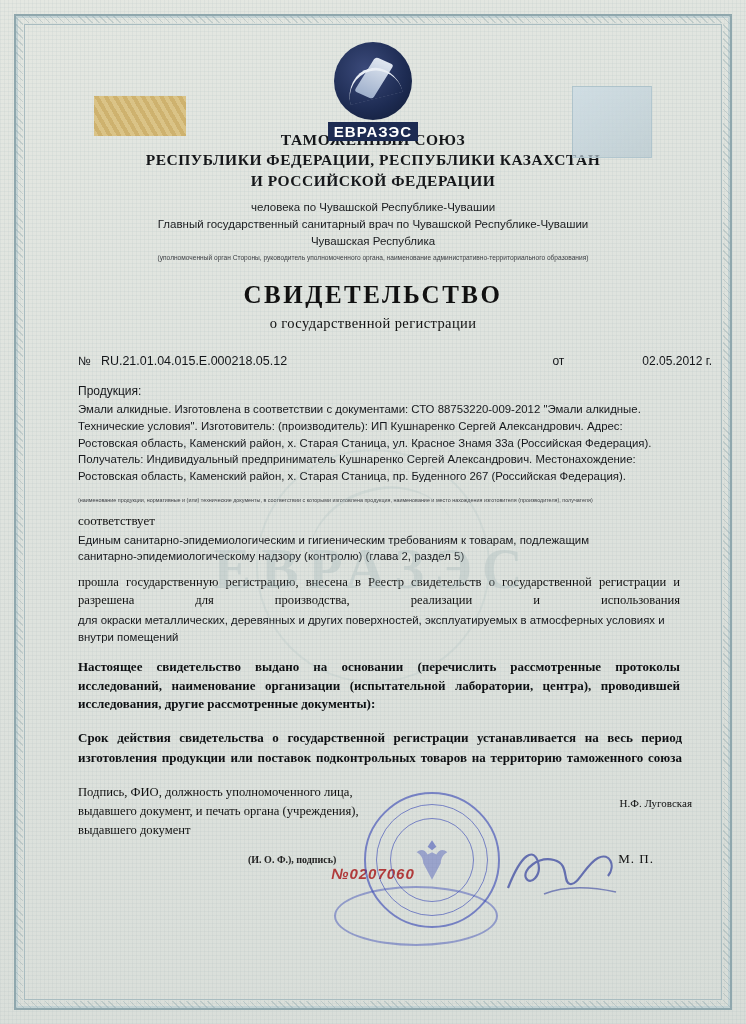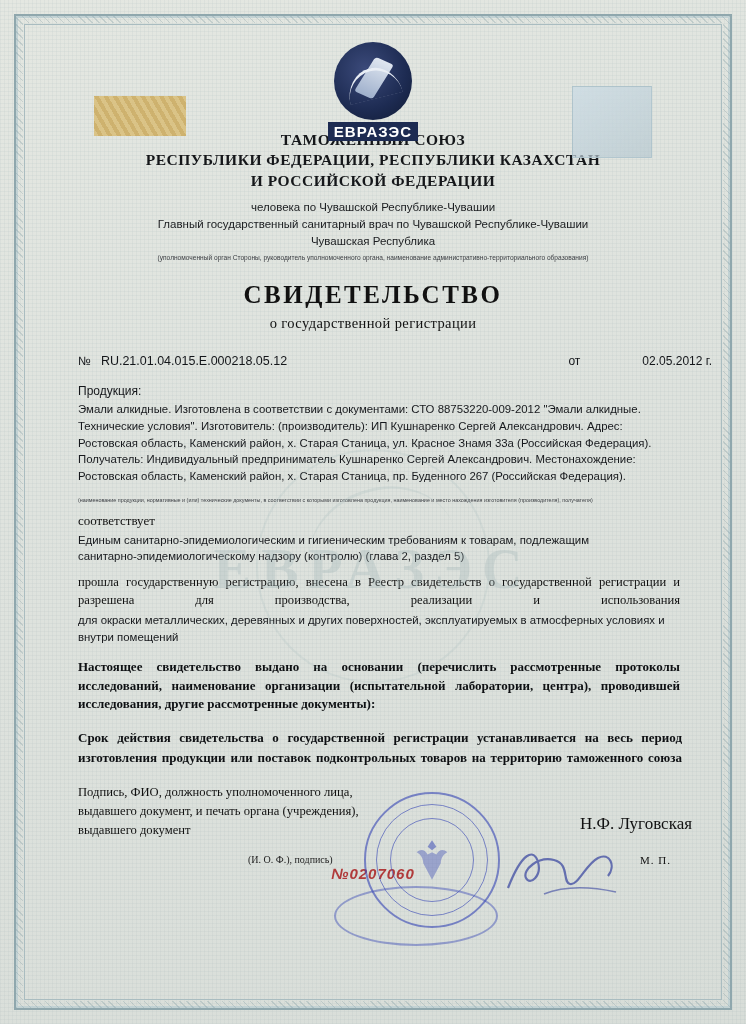--- a/index.html
+++ b/index.html
@@ -122,21 +122,21 @@
         letter-spacing:2.5px;color:#111;}
   .cert-sub{ text-align:center;margin-top:6px;font-size:14.5px;color:#111;letter-spacing:.4px;}
 
   .numrow{
     margin-top:22px;display:flex;align-items:baseline;
     font-family:"Liberation Sans", sans-serif;font-size:12px;color:#14161a;
   }
   .numrow .lbl{font-size:12px;padding-left:44px;}
   .numrow .val{margin-left:10px;font-size:12.5px;}
   .numrow .datelbl{margin-left:auto;padding-right:60px;}
-  .numrow .dateval{margin-left:2px;text-align:right;}
+  .numrow .dateval{margin-left:18px;text-align:right;}
 
   .sec-label{
     margin-top:16px;font-family:"Liberation Sans", sans-serif;
     font-size:12px;color:#14161a;padding-left:44px;font-weight:normal;
   }
   .para-sans{
     font-family:"Liberation Sans", sans-serif;
     font-size:11.4px;line-height:1.46;color:#16181c;
     padding-left:44px;padding-right:32px;margin-top:3px;text-align:left;
   }
@@ -159,27 +159,27 @@
   }
   .term-block{
     margin-top:14px;padding-left:44px;padding-right:30px;
     font-size:13px;line-height:1.5;color:#0e1013;font-weight:bold;text-align:justify;text-align-last:justify;
   }
   .sign-block{
     margin-top:16px;padding-left:44px;padding-right:30px;
     font-size:12.6px;line-height:1.5;color:#111;position:relative;
   }
   .sign-name{
-    position:absolute;right:20px;top:28px;font-size:17px;color:#111;
+    position:absolute;right:20px;top:12px;font-size:11px;color:#111;
   }
   .fio-note{
-    margin-top:12px;padding-left:170px;font-size:10px;color:#222;
+    margin-top:12px;padding-left:170px;font-size:10px;color:#222;font-weight:bold;
   }
   .mp{
-    position:absolute;right:41px;bottom:-2px;font-size:11px;color:#111;letter-spacing:1px;
+    position:absolute;right:58px;bottom:-2px;font-size:13px;color:#111;letter-spacing:1px;
   }
   .serial{
     text-align:center;margin-top:-2px;
     color:#b03a3a;font-size:15px;font-weight:bold;letter-spacing:1px;
     font-family:"Liberation Sans", sans-serif;
     font-style:italic;
   }
 
   
   .stamp{

